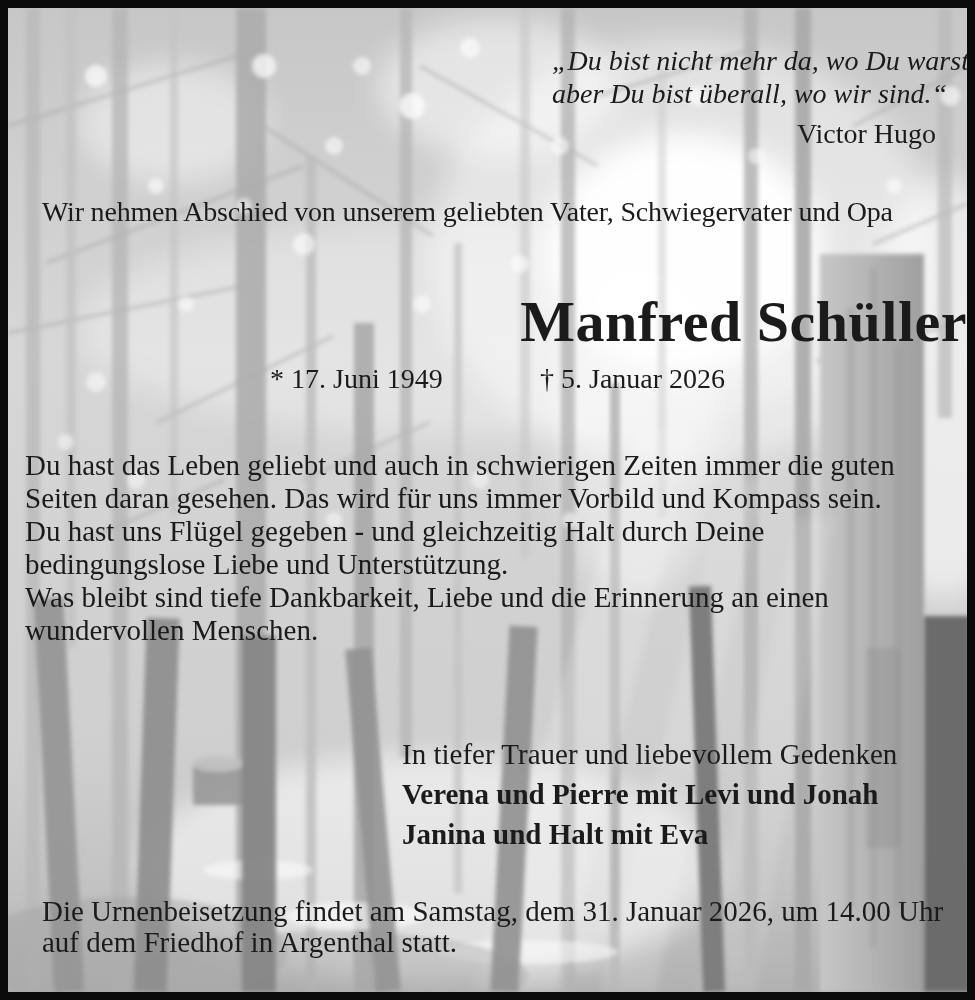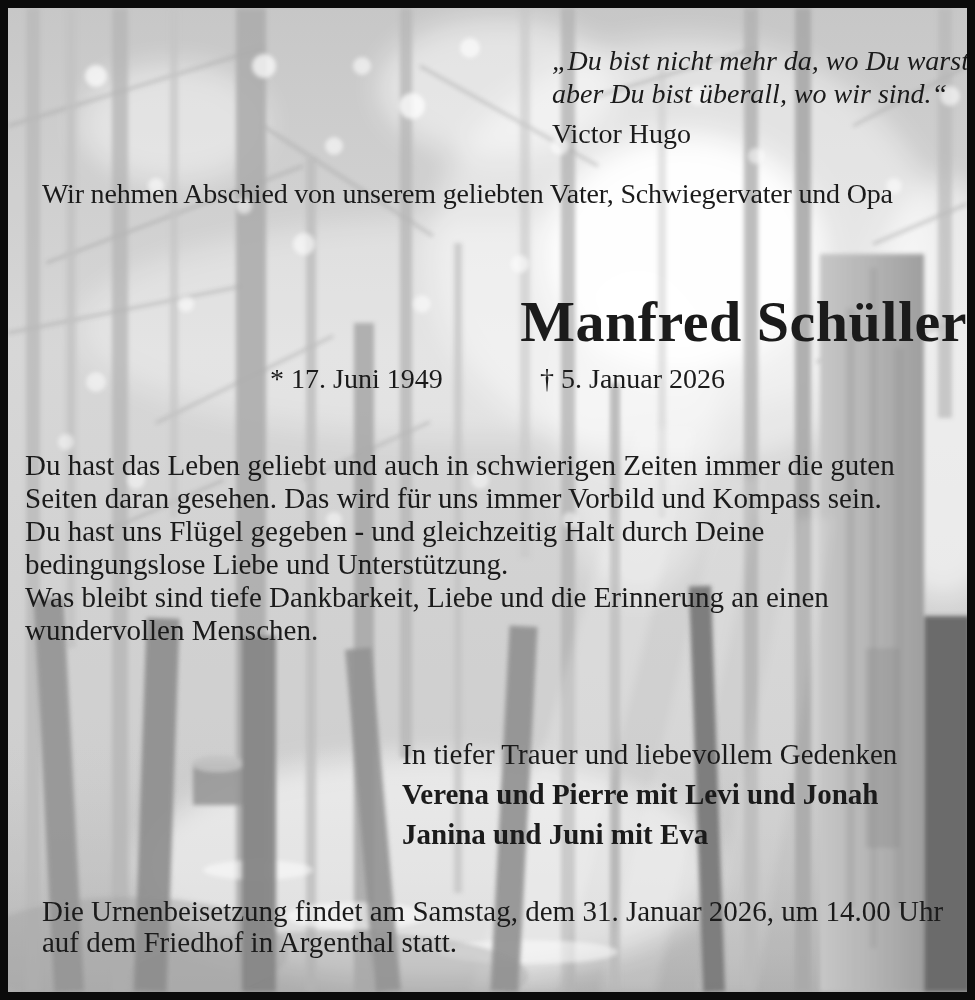--- a/index.html
+++ b/index.html
@@ -20,26 +20,26 @@
   .txt{position:absolute;white-space:nowrap;}
 
   .quote-block{
     left:544px;top:36px;width:384px;
     font-style:italic;
     font-size:28px;line-height:33px;
     text-align:left;
   }
   .quote-attr{
     font-style:normal;
-    text-align:left;
+    text-align:right;
     margin-top:7px;
     font-size:28px;
   }
   .intro{
-    left:34px;top:170px;
+    left:34px;top:188px;
     font-size:28px;letter-spacing:-0.2px;
   }
   .deceased-name{
     left:0;top:280px;width:959px;
     text-align:right;
     font-size:58px;font-weight:bold;
     letter-spacing:0.5px;
   }
   .date-birth{left:262px;top:355px;font-size:28px;}
   .date-death{left:532px;top:355px;font-size:28px;text-align:right;}
@@ -216,21 +216,21 @@
       <div>Seiten daran gesehen. Das wird für uns immer Vorbild und Kompass sein.</div>
       <div>Du hast uns Flügel gegeben - und gleichzeitig Halt durch Deine</div>
       <div>bedingungslose Liebe und Unterstützung.</div>
       <div>Was bleibt sind tiefe Dankbarkeit, Liebe und die Erinnerung an einen</div>
       <div>wundervollen Menschen.</div>
     </div>
 
     <div class="txt mourning-block">
       <div>In tiefer Trauer und liebevollem Gedenken</div>
       <div class="mourning-names">Verena und Pierre mit Levi und Jonah</div>
-      <div class="mourning-names">Janina und Juni mit Eva</div>
+      <div class="mourning-names">Janina und Halt mit Eva</div>
     </div>
 
     <div class="txt funeral-block">
       <div>Die Urnenbeisetzung findet am Samstag, dem 31. Januar 2026, um 14.00 Uhr</div>
       <div>auf dem Friedhof in Argenthal statt.</div>
     </div>
 
   </div>
 </div>
 

